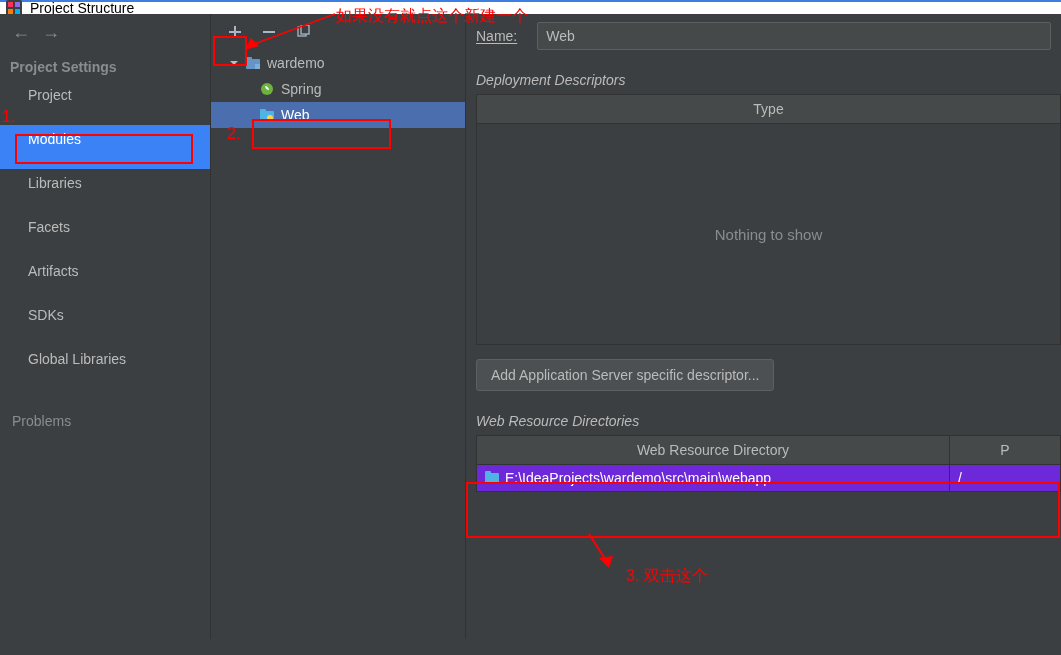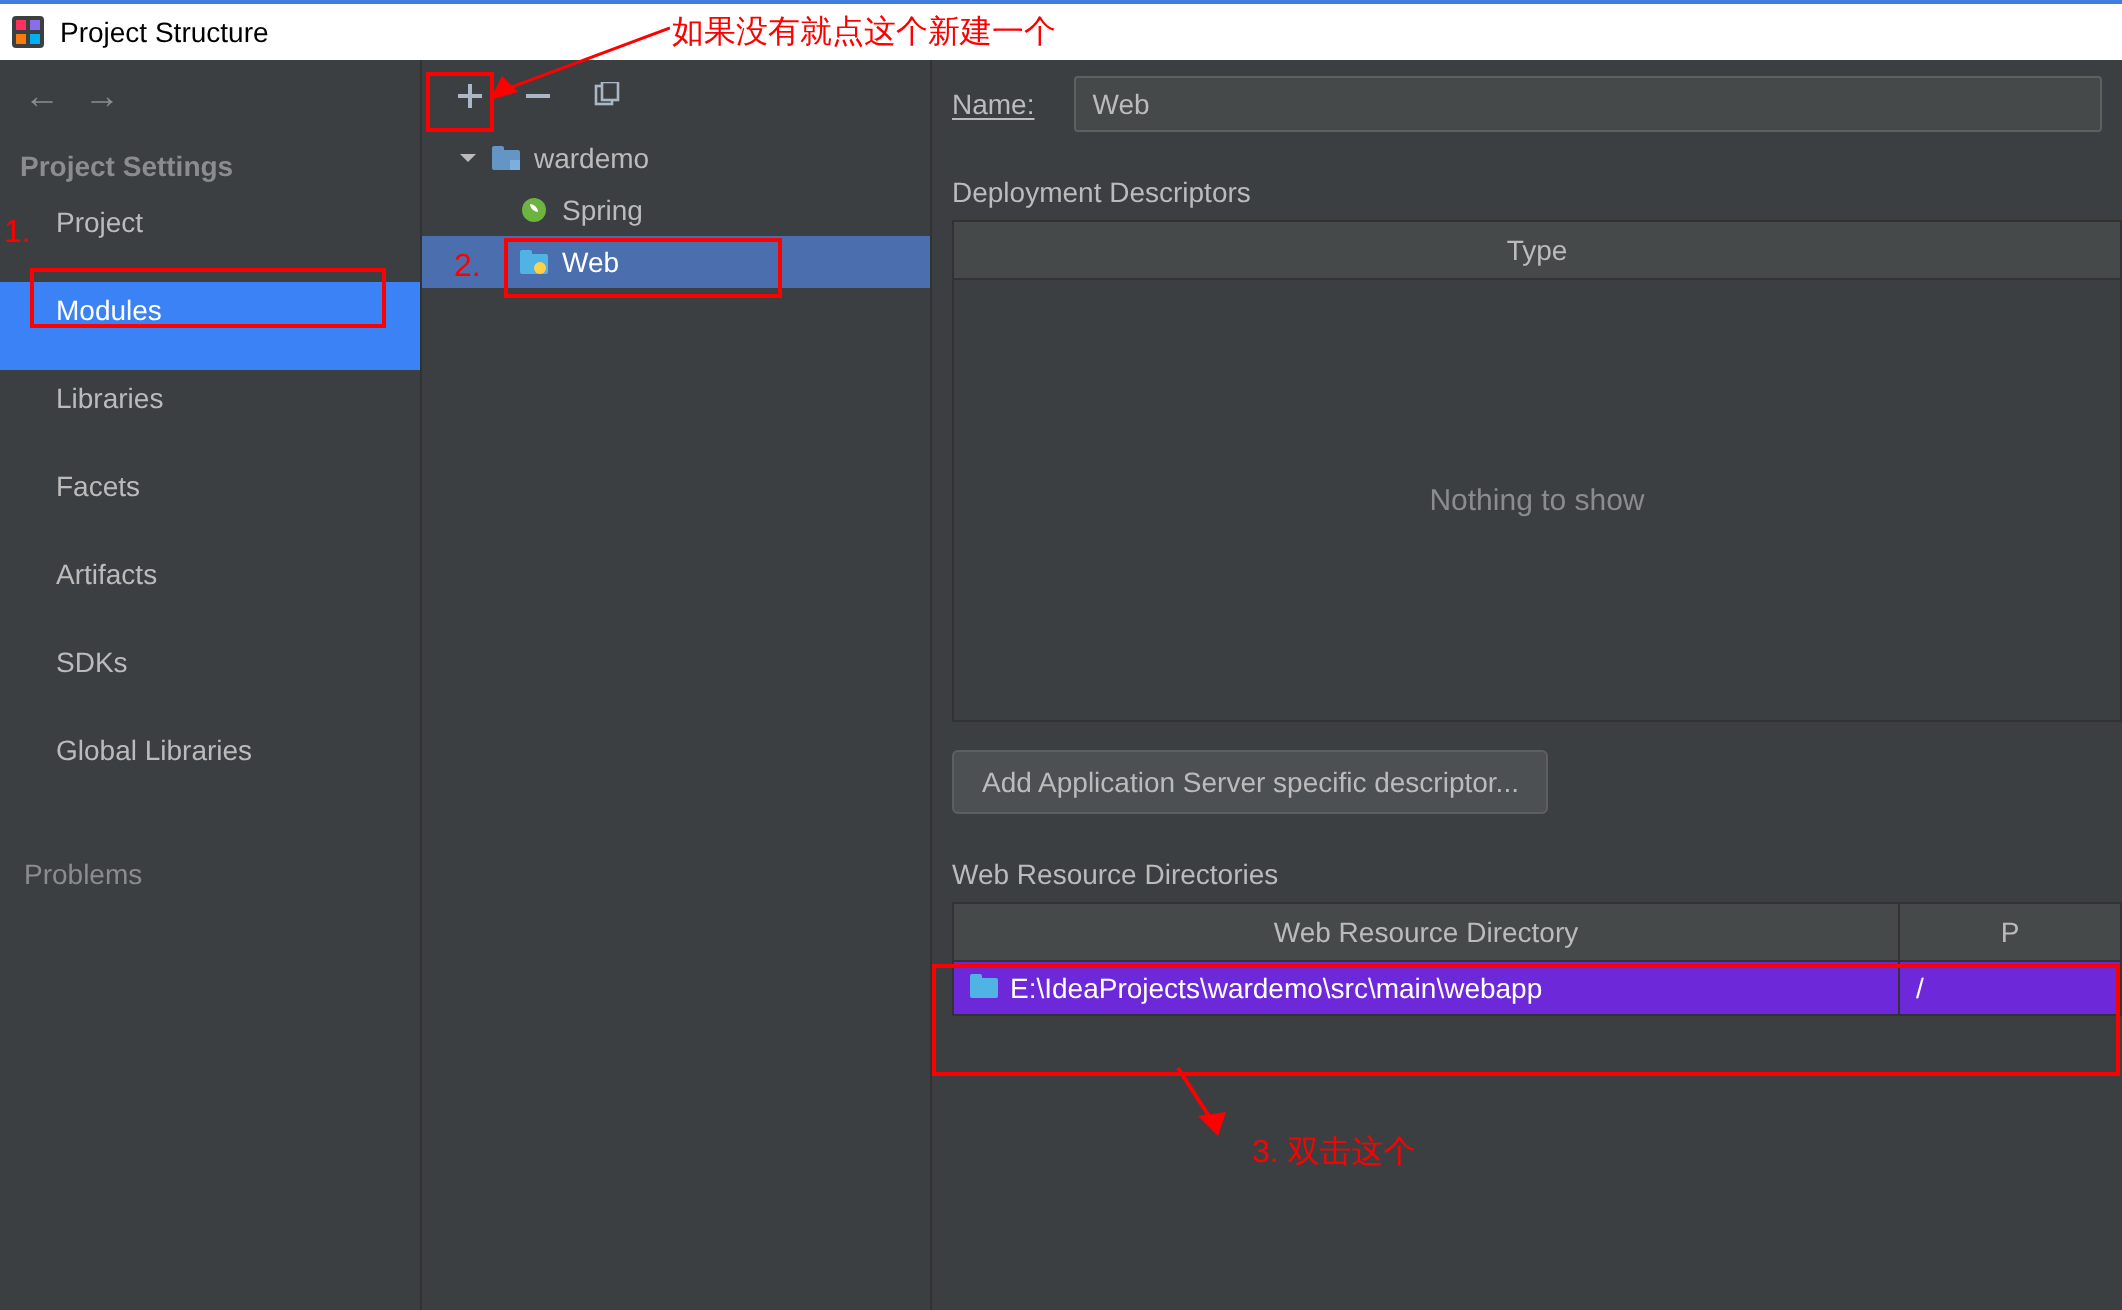--- a/index.html
+++ b/index.html
@@ -10,21 +10,21 @@
     }
     body {
       background: #3c3f41;
       color: #bbbbbb;
       width: 1061px;
       height: 655px;
       overflow: hidden;
       position: relative;
     }
     .title-bar {
-      height: 30px;
+      height: 14px;
       background: #ffffff;
       color: #000000;
       display: flex;
       align-items: center;
       padding: 0 6px;
       border-top: 2px solid #3d7ee0;
       font-size: 14px;
     }
     .title-bar .app-icon {
       width: 16px;
@@ -152,20 +152,21 @@
       border: 1px solid #5e6060;
       color: #bbbbbb;
       padding: 5px 8px;
       font-size: 14px;
       border-radius: 2px;
     }
     .section-title {
       font-size: 14px;
       color: #bbbbbb;
       margin-bottom: 6px;
+      font-style: italic;
     }
     .table-container {
       border: 1px solid #323232;
       background: #3c3f41;
     }
     .table-header {
       background: #45494a;
       color: #bbbbbb;
       font-size: 14px;
       padding: 6px 0;

